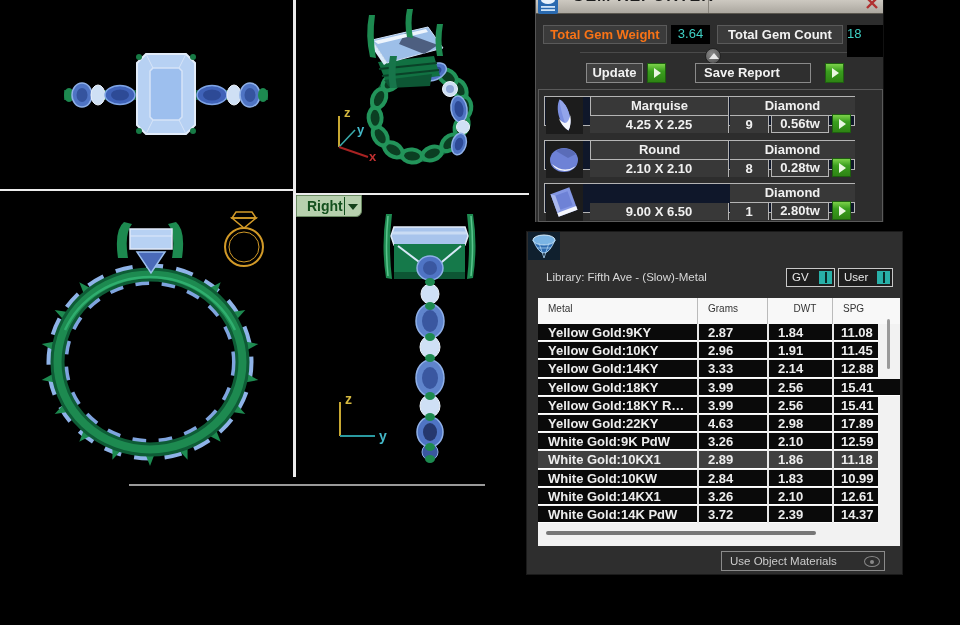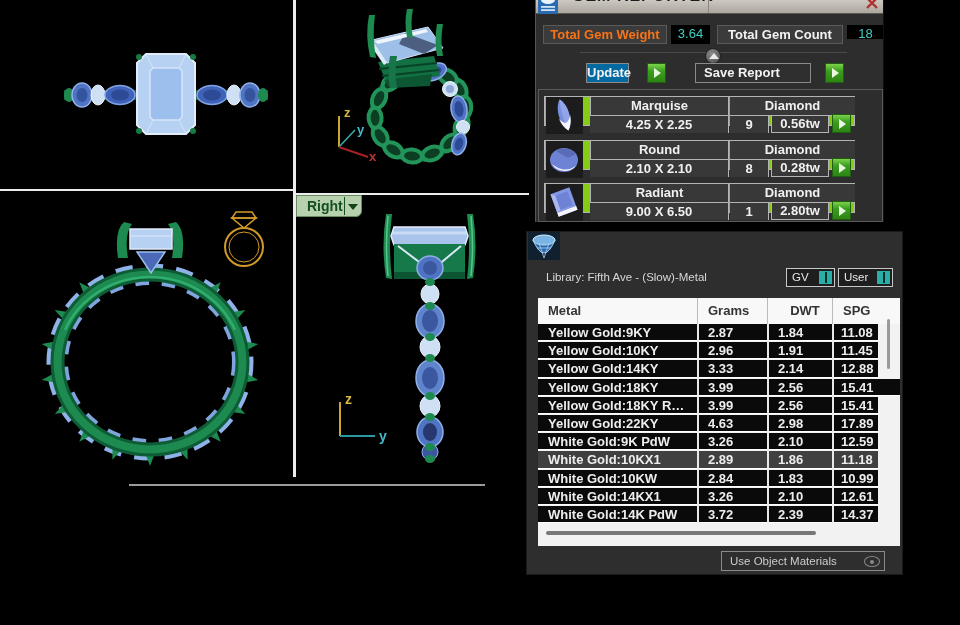--- a/index.html
+++ b/index.html
@@ -211,28 +211,28 @@
     <svg class="abs" style="left:2px;top:0;" width="20" height="14" viewBox="0 6 20 14">
       <rect x="0" y="0" width="20" height="20" rx="2" fill="#2a6ab0"></rect>
       <ellipse cx="10" cy="6" rx="7" ry="4" fill="#e8f2fc"></ellipse>
       <rect x="3" y="12" width="14" height="1.8" fill="#cfe4f8"></rect>
       <rect x="3" y="15.2" width="14" height="1.8" fill="#cfe4f8"></rect>
     </svg>
 
     <div class="abs" style="left:7px;top:25px;width:124px;height:19px;background:#3b3b3b;border:1px solid #5a5a5a;color:#f97316;font-size:13px;font-weight:bold;text-align:center;line-height:17px;">Total Gem Weight</div>
     <div class="abs" style="left:135px;top:25px;width:39px;height:19px;background:#000;color:#3fd0c4;font-size:13px;text-align:center;line-height:18px;">3.64</div>
     <div class="abs" style="left:181px;top:25px;width:126px;height:19px;background:#3b3b3b;border:1px solid #5a5a5a;color:#f2f2f2;font-size:13px;font-weight:bold;text-align:center;line-height:17px;">Total Gem Count</div>
-    <div class="abs" style="left:311px;top:25px;width:37px;height:14px;background:#000;color:#3fd0c4;font-size:13px;text-align:center;line-height:18px;">18</div>
+    <div class="abs" style="left:311px;top:25px;width:37px;height:32px;background:#000;color:#3fd0c4;font-size:13px;text-align:left;line-height:18px;">18</div>
 
     <div class="abs" style="left:44px;top:52px;width:267px;height:1px;background:#161616;border-bottom:1px solid #4a4a4a;"></div>
     <div class="abs" style="left:169px;top:48px;width:16px;height:16px;border-radius:50%;background:radial-gradient(circle at 40% 35%,#8a8a8a,#4a4a4a);border:1px solid #222;">
       <span style="position:absolute;left:3px;top:4px;width:0;height:0;border-left:5px solid transparent;border-right:5px solid transparent;border-bottom:6px solid #e8e8e8;"></span>
     </div>
 
-    <div class="abs" style="left:50px;top:63px;width:43px;height:20px;background:#0369a1;border:1px solid #8a8a8a;color:#f2f2f2;font-size:13px;font-weight:bold;text-align:center;line-height:18px;">Update</div>
+    <div class="abs" style="left:50px;top:63px;width:57px;height:20px;background:#404040;border:1px solid #8a8a8a;color:#f2f2f2;font-size:13px;font-weight:bold;text-align:center;line-height:18px;">Update</div>
     <div class="abs greenbtn" style="left:111px;top:63px;"></div>
     <div class="abs" style="left:159px;top:63px;width:116px;height:20px;background:#2f2f2f;border:1px solid #8a8a8a;color:#f2f2f2;font-size:13px;font-weight:bold;text-align:left;padding-left:8px;line-height:18px;">Save Report</div>
     <div class="abs greenbtn" style="left:289px;top:63px;"></div>
 
     <div class="abs" style="left:2px;top:89px;width:345px;height:133px;border:1px solid #5a5a5a;background:#2d2d2d;"></div>
 
     <div class="abs gemrow" style="top:96px;">
       <div class="thumb"><svg width="37" height="37" viewBox="0 0 37 37">
         <rect width="37" height="37" fill="#1c1c1c"></rect>
         <g transform="rotate(-16 18 18)">
@@ -269,21 +269,20 @@
       <div class="thumb"><svg width="37" height="37" viewBox="0 0 37 37">
         <rect width="37" height="37" fill="#1c1c1c"></rect>
         <g transform="rotate(-20 18 18)">
           <rect x="8" y="6" width="20" height="24" fill="#8497e4"></rect>
           <rect x="11" y="9" width="14" height="15" fill="#6e82d6"></rect>
           <path d="M8,26 h20 v4 h-20 z" fill="#f4f6fc"></path>
           <path d="M8,6 l4,3 v15 l-4,2 z" fill="#aab8ee"></path>
         </g>
           </svg>
       </div>
-      <div class="c name1">Radiant</div>
       <div class="c diam">Diamond</div>
       <div class="c size1">9.00 X 6.50</div>
       <div class="c cnt">1</div>
       <div class="c tw">2.80tw</div>
       <div class="greenbtn rowbtn"></div>
     </div>
   </div>
 
   <div id="metal" class="abs" style="left:526px;top:231px;width:377px;height:344px;background:#2e2e2e;border:1px solid #1a1a1a;overflow:hidden;">
 
@@ -427,24 +426,24 @@
       <span style="position:absolute;right:4px;top:4px;width:16px;height:11px;border:1px solid #888;border-radius:50%;"></span>
       <span style="position:absolute;right:10px;top:8px;width:4px;height:4px;border-radius:50%;background:#888;"></span>
     </div>
   </div>
 
 </div>
 <style>
   .greenbtn { position:absolute;width:19px;height:20px;background:linear-gradient(#7cd24a,#3a9e1e 40%,#2e8414);border:1px solid #1e5f10; }
   .greenbtn:after { content:"";position:absolute;left:6px;top:4px;width:0;height:0;
      border-top:5px solid transparent;border-bottom:5px solid transparent;border-left:7px solid #eaf6e2; }
-  .gemrow { left:8px; width:311px; height:30px; border:1px solid #b4b4b4; background:#84cc16; }
+  .gemrow { left:8px; width:311px; height:30px; border:1px solid #b4b4b4; background:#0f172a; }
   .gemrow .thumb { position:absolute;left:1px;top:0px;width:37px;height:36px;border-right:1px solid #b4b4b4; }
   .gemrow .c { position:absolute;background:#383838;color:#f0f0f0;font-size:13px;font-weight:bold;text-align:center; }
   .gemrow .name1 { left:45px;top:0;width:139px;height:19px;border:1px solid #b4b4b4;border-top:none;line-height:18px; }
   .gemrow .diam { left:185px;top:0;width:125px;height:19px;border-bottom:1px solid #b4b4b4;line-height:18px; }
   .gemrow .size1 { left:45px;top:19px;width:139px;height:17px;border-right:1px solid #b4b4b4;line-height:17px; }
   .gemrow .cnt  { left:185px;top:19px;width:39px;height:17px;border-right:1px solid #b4b4b4;line-height:17px; }
   .gemrow .tw   { left:226px;top:19px;width:58px;height:17px;border:1px solid #b4b4b4;border-top:none;line-height:16px; }
   .gemrow .rowbtn { position:absolute;left:287px;top:17px;height:19px; }
-  .hdr { position:absolute;top:0;height:26px;background:#f8f8f8;color:#333;font-size:13px;font-weight:bold;
+  .hdr { position:absolute;top:0;height:26px;background:#f8f8f8;color:#333;font-size:10px;font-weight:normal;
          padding:5px 0 0 10px;border-right:1px solid #bbb; }
 </style>
 
 </body></html>

